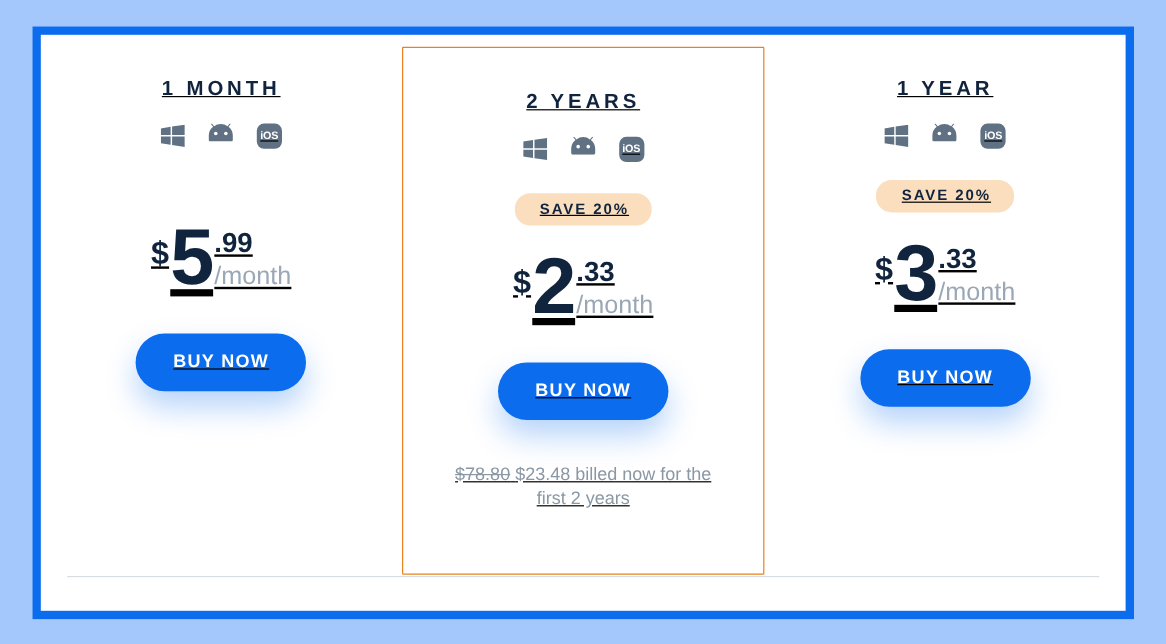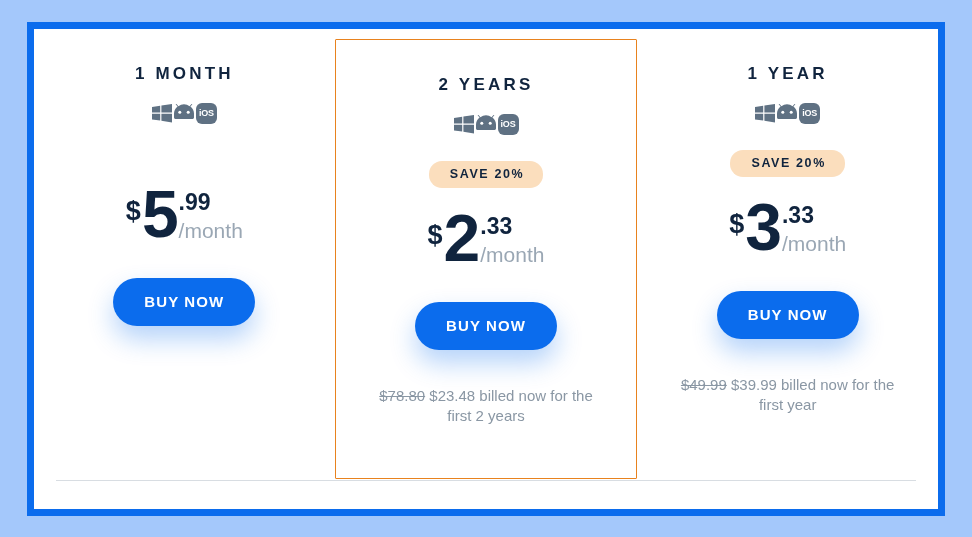--- a/index.html
+++ b/index.html
@@ -33,20 +33,21 @@
   }
 
   .plans-row {
     position: absolute;
     left: 0;
     top: 0;
     width: 100%;
     height: 466px;
     display: flex;
     align-items: flex-start;
+    text-decoration: underline;
   }
 
   .plan-card {
     position: relative;
     flex: 1 1 0;
     height: 440px;
     box-sizing: border-box;
     padding-top: 36px;
     display: flex;
     flex-direction: column;
@@ -68,21 +69,21 @@
     color: #10243e;
     text-transform: uppercase;
     margin: 0;
     line-height: 1;
     text-align: center;
   }
 
   .os-icons {
     display: flex;
     align-items: center;
-    gap: 1px;
+    gap: 19px;
     margin-top: 20px;
     height: 22px;
     text-align: center;
   }
 
   .icon-win {
     position: relative;
     width: 20px;
     height: 19px;
     display: block;
@@ -327,24 +328,20 @@
           <span class="price-currency">$</span>
           <span class="price-int">3</span>
           <span class="price-right">
             <span class="price-cents">.33</span>
             <span class="price-period">/month</span>
           </span>
         </div>
 
         <button class="buy-button">BUY NOW</button>
 
-        <div class="billing-note">
-          <span class="old-price">$49.99</span>
-          <span>$39.99 billed now for the first year</span>
-        </div>
       </div>
 
     </div>
 
     <div class="bottom-divider"></div>
 
   </div>
 </div>
 
 </body></html>

